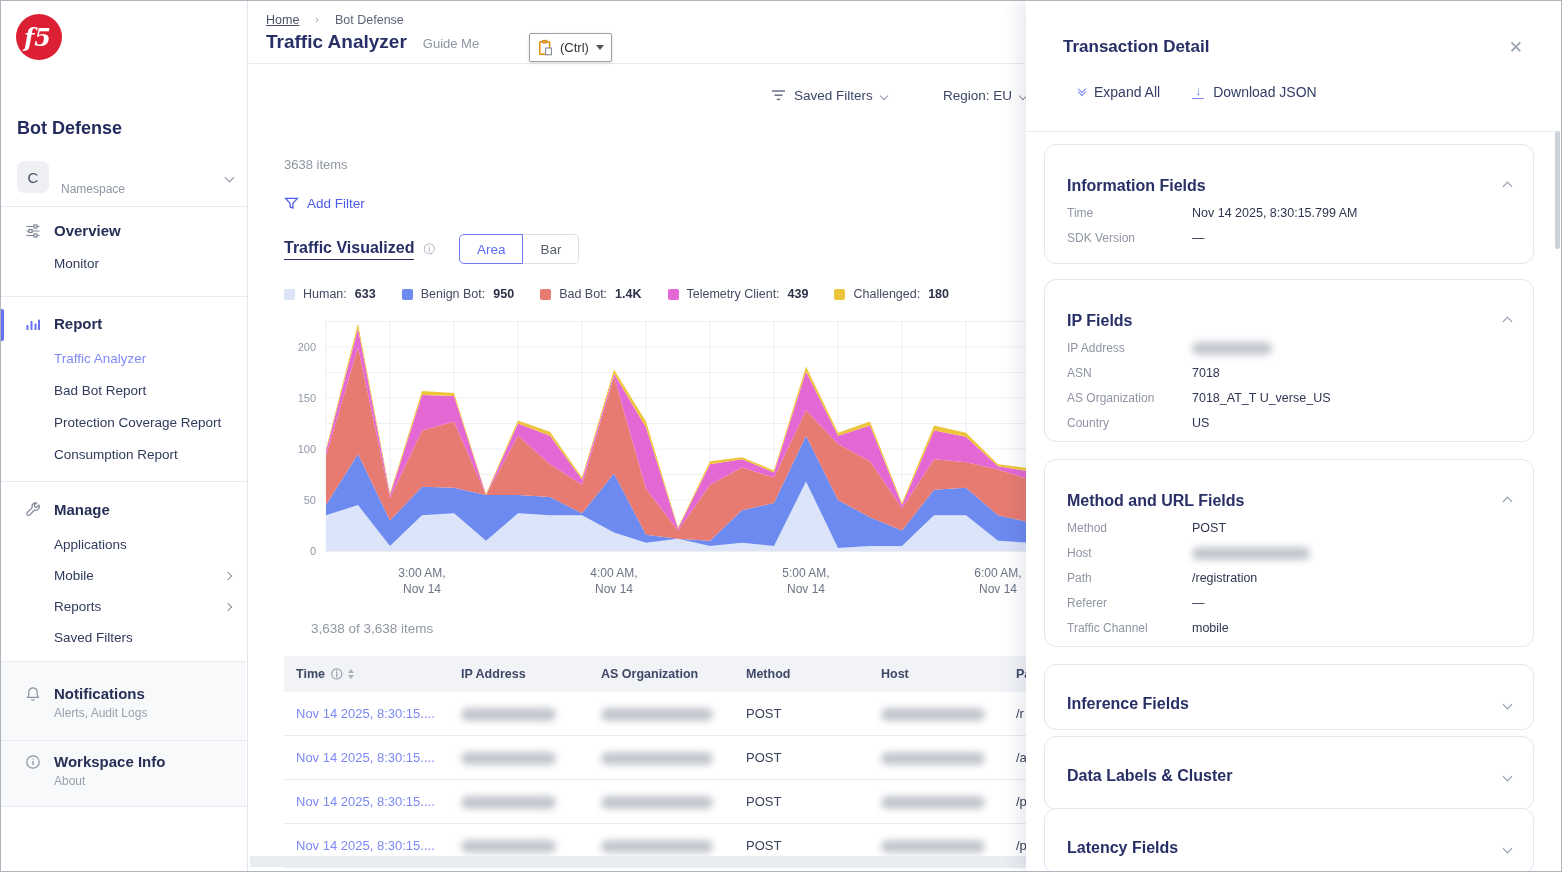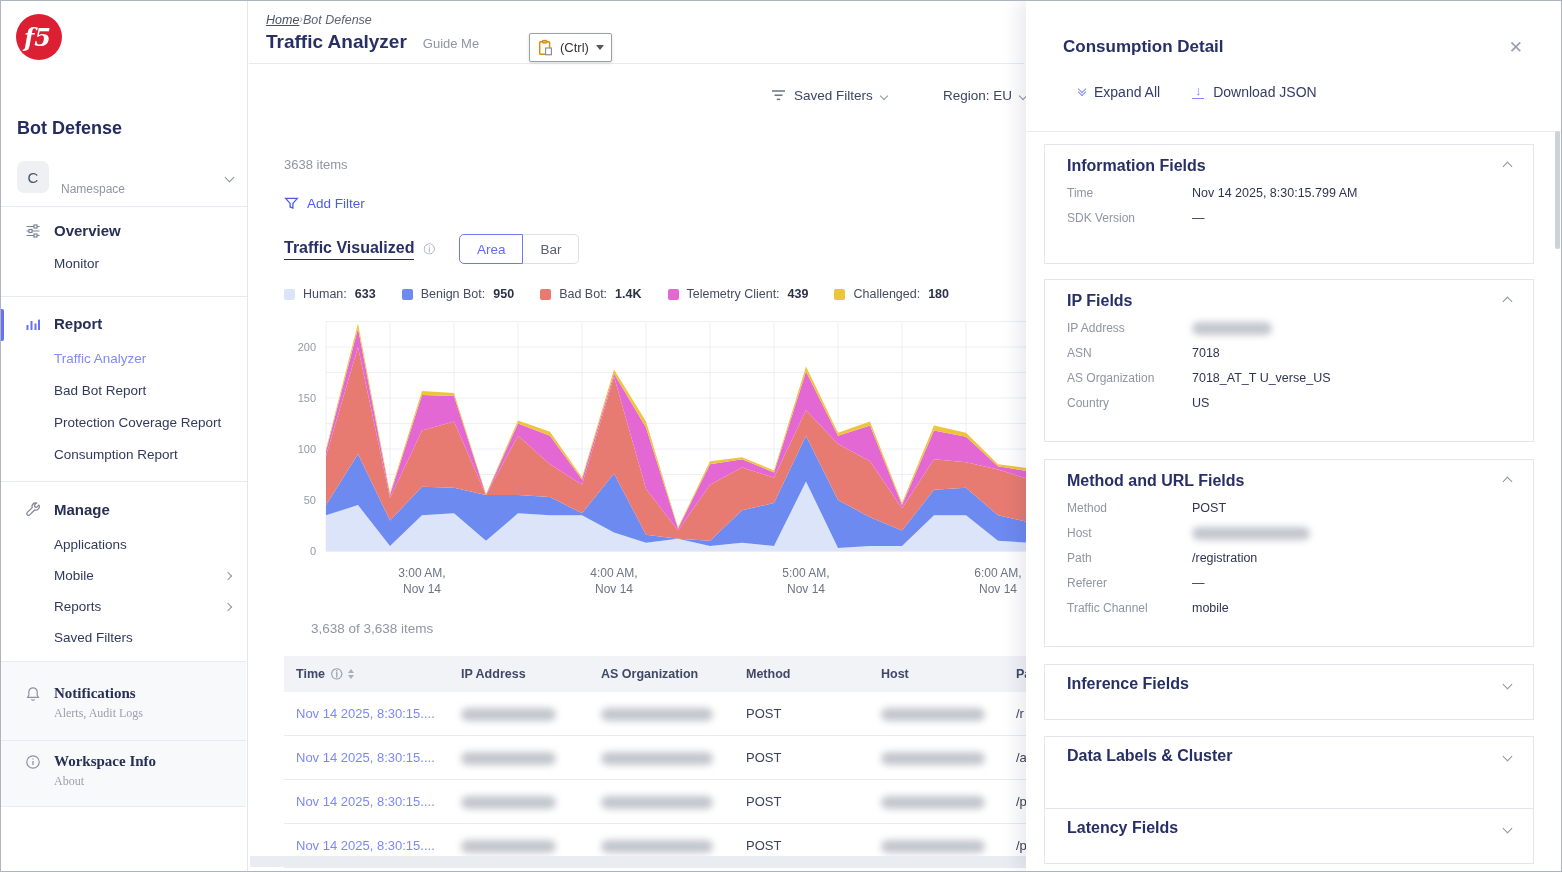--- a/index.html
+++ b/index.html
@@ -24,27 +24,27 @@
   .ns-label { font-size:12px; color:#8f95a3;margin-top:24px; }
   .ns-row .chev { margin-left:auto; }
   .sb-div { position:absolute; left:0; right:0; height:1px; background:#e9ebf0; }
   .nav-head { display:flex; align-items:center; gap:13px; font-size:15px; font-weight:700; color:#272f55; }
   .nav-item { font-size:13.5px; color:#313a5c; display:flex; align-items:center; }
   .nav-item .chev.right { margin-left:auto; width:6px; height:6px; }
   .active-link { color:#828af6; }
   .nav-block { position:absolute; left:0; right:0; }
   .nav-inner { padding:0 16px 0 24px; }
   .active-bar { position:absolute; left:0; top:-6px; width:3px; height:32px; background:#6672f2; border-radius:0 2px 2px 0; }
-  .sb-footer { position:absolute; left:0; right:1px; top:660px; height:146px; background:#f8f9fb; border-top:1px solid #e9ebf0; border-bottom:1px solid #e9ebf0;font-family:Liberation Serif, serif; }
+  .sb-footer { position:absolute; left:0; right:1px; top:660px; height:146px; background:#f8f9fb; border-top:1px solid #e9ebf0; border-bottom:1px solid #e9ebf0; }
   .foot-item { position:absolute; left:24px; right:16px; }
   .foot-sub { font-size:12px; color:#9aa0ad; margin:4px 0 0 29px; }
   .icon16 { width:16px; height:16px; flex:none; }
 
   
-  .breadcrumb { position:absolute; left:265px; top:12px; font-size:12.5px; color:#5d6477; display:flex; align-items:flex-start; gap:0;font-style:italic; }
+  .breadcrumb { position:absolute; left:265px; top:12px; font-size:12.5px; color:#5d6477; display:flex; align-items:flex-start; gap:16px; }
   .breadcrumb .home { color:#4a5268; text-decoration:underline; }
   .breadcrumb .sep { color:#9aa1af; font-size:11px; }
   .title-row { position:absolute; left:265px; top:30px; display:flex; align-items:baseline; gap:16px; }
   .page-title { font-size:19px; font-weight:600; color:#272f66; }
   .guide-me { font-size:13px; color:#8f95a3; }
   .hdr-line { position:absolute; left:248px; right:537px; top:62px; height:1px; background:#e9ebf0; }
   .paste-btn { position:absolute; left:528px; top:32px; height:29px; background:#fff; border:1px solid #9aa0a6; border-radius:2px; box-shadow:0 1px 3px rgba(0,0,0,.15); display:flex; align-items:center; gap:5px; padding:0 7px; font-size:13px; color:#333; z-index:60; }
   .paste-caret { width:0; height:0; border-left:4px solid transparent; border-right:4px solid transparent; border-top:5px solid #555; margin-left:2px; }
 
   .filters-row { position:absolute; top:87px; left:770px; width:255px; display:flex; align-items:center; justify-content:space-between; }
@@ -87,21 +87,21 @@
   .panel-title { font-size:17px; font-weight:600; color:#272f66; }
   .panel-close { margin-left:auto; color:#9aa1af; font-size:17px; line-height:1; }
   .panel-actions { position:absolute; left:53px; top:83px; display:flex; align-items:center; gap:32px; }
   .pact { display:flex; align-items:center; gap:9px; font-size:14px; color:#333d66; }
   .dbl-chev { display:inline-flex; flex-direction:column; gap:-2px; }
   .dbl-chev .chev { width:6px; height:6px; border-color:#7f8af4; margin-top:-3px; }
   .dl-icon { display:inline-flex; flex-direction:column; align-items:center; color:#7f8af4; }
   .dl-icon .arr { font-size:13px; line-height:10px; }
   .dl-icon .bar { width:12px; height:0; border-bottom:1.6px solid #7f8af4; margin-top:2px; }
   .panel-div { position:absolute; left:0; right:0; top:130px; height:1px; background:#e9ebf0; }
-  .card { position:absolute; left:18px; width:490px; border:1px solid #e3e6ec; border-radius:0; background:#fff; padding:12px 22px; }
+  .card { position:absolute; left:18px; width:490px; border:1px solid #e3e6ec; border-radius:12px; background:#fff; padding:32px 22px; }
   .card-head { display:flex; align-items:center; }
   .card-title { font-size:16px; font-weight:600; color:#272f66; }
   .card-head .chev { margin-left:auto; border-color:#8b93a5; }
   .prow { display:grid; grid-template-columns:125px 1fr; align-items:center; margin-top:11px; }
   .prow:first-of-type { margin-top:16px; }
   .plabel { font-size:12px; color:#8f95a3; }
   .pvalue { font-size:12.5px; color:#2e3550; }
   .pscroll { position:absolute; right:3px; top:130px; width:5px; height:118px; border-radius:3px; background:#ccd1da; }
 </style>
 </head>
@@ -403,21 +403,21 @@
       <span><i class="blur-pill" style="width:112px"></i></span>
       <span>POST</span>
       <span><i class="blur-pill" style="width:104px"></i></span>
       <span>/p</span>
     </div>
   </div>
   <div class="hscroll"></div>
 
   <div class="panel">
     <div class="panel-title-row">
-      <span class="panel-title">Consumption Detail</span>
+      <span class="panel-title">Transaction Detail</span>
       <span class="panel-close">✕</span>
     </div>
     <div class="panel-actions">
       <span class="pact">
         <span class="dbl-chev">
             <i class="chev"></i>
             <i class="chev"></i>
           </span>
         <span>Expand All</span>
       </span>

